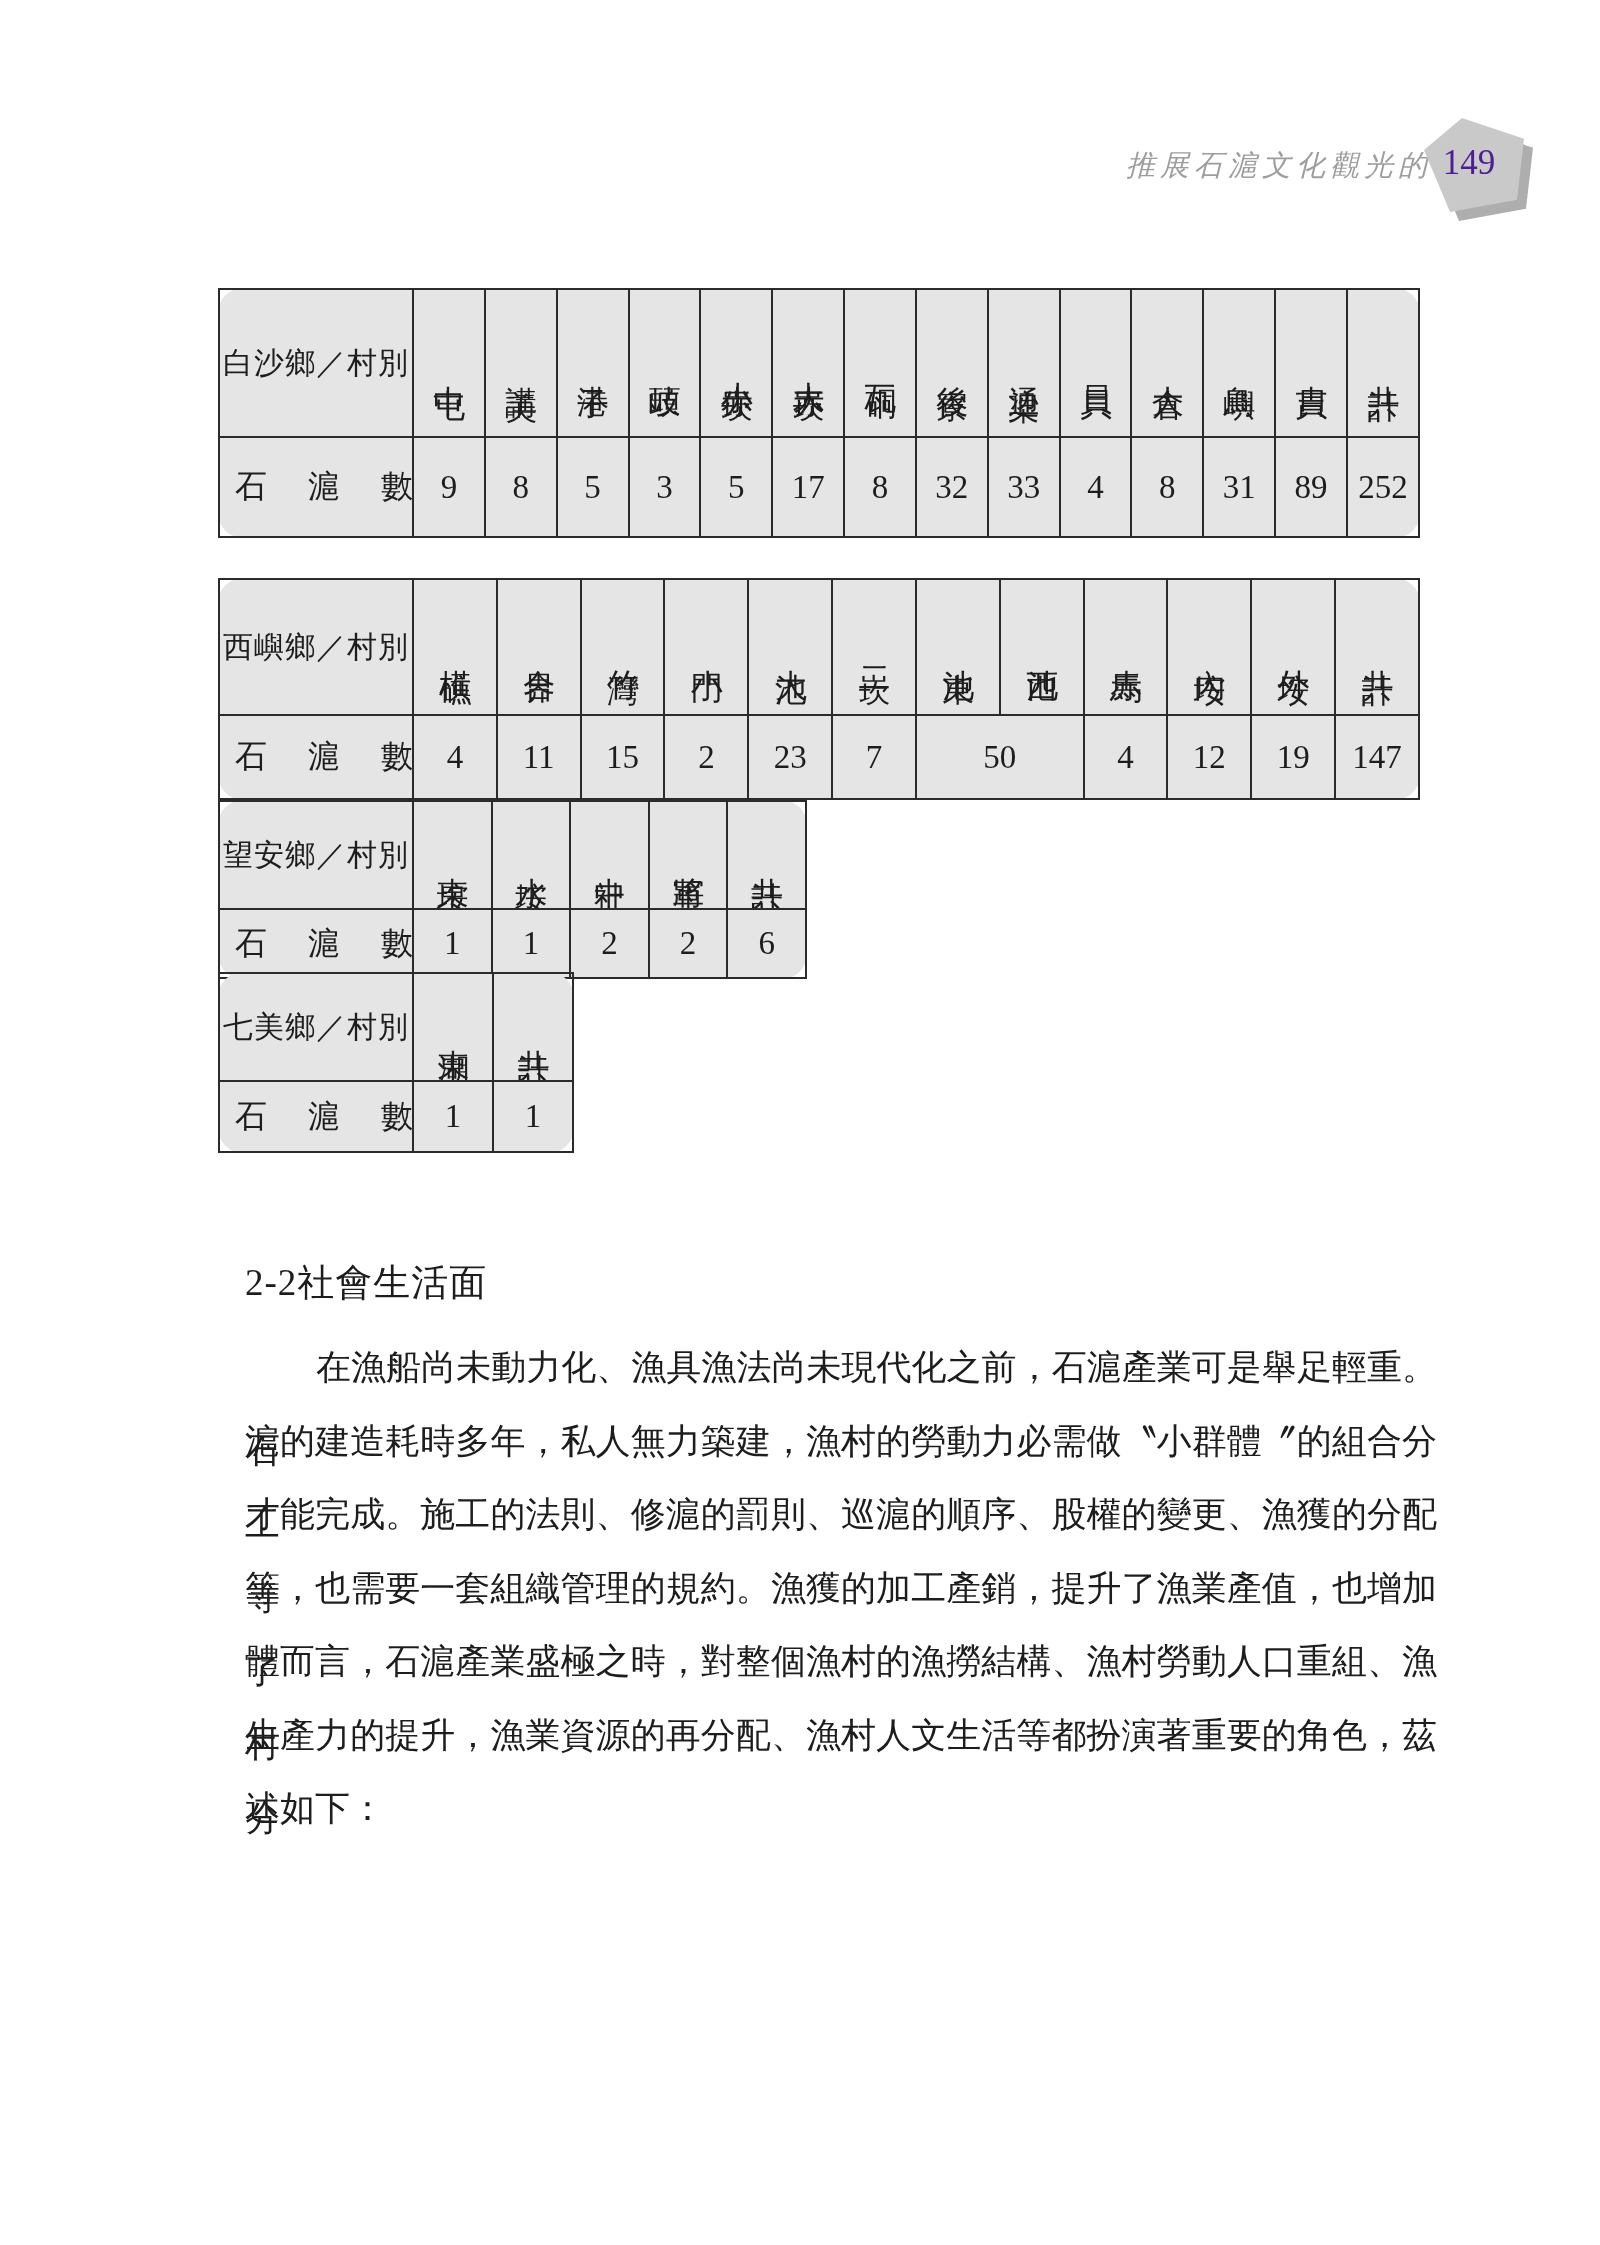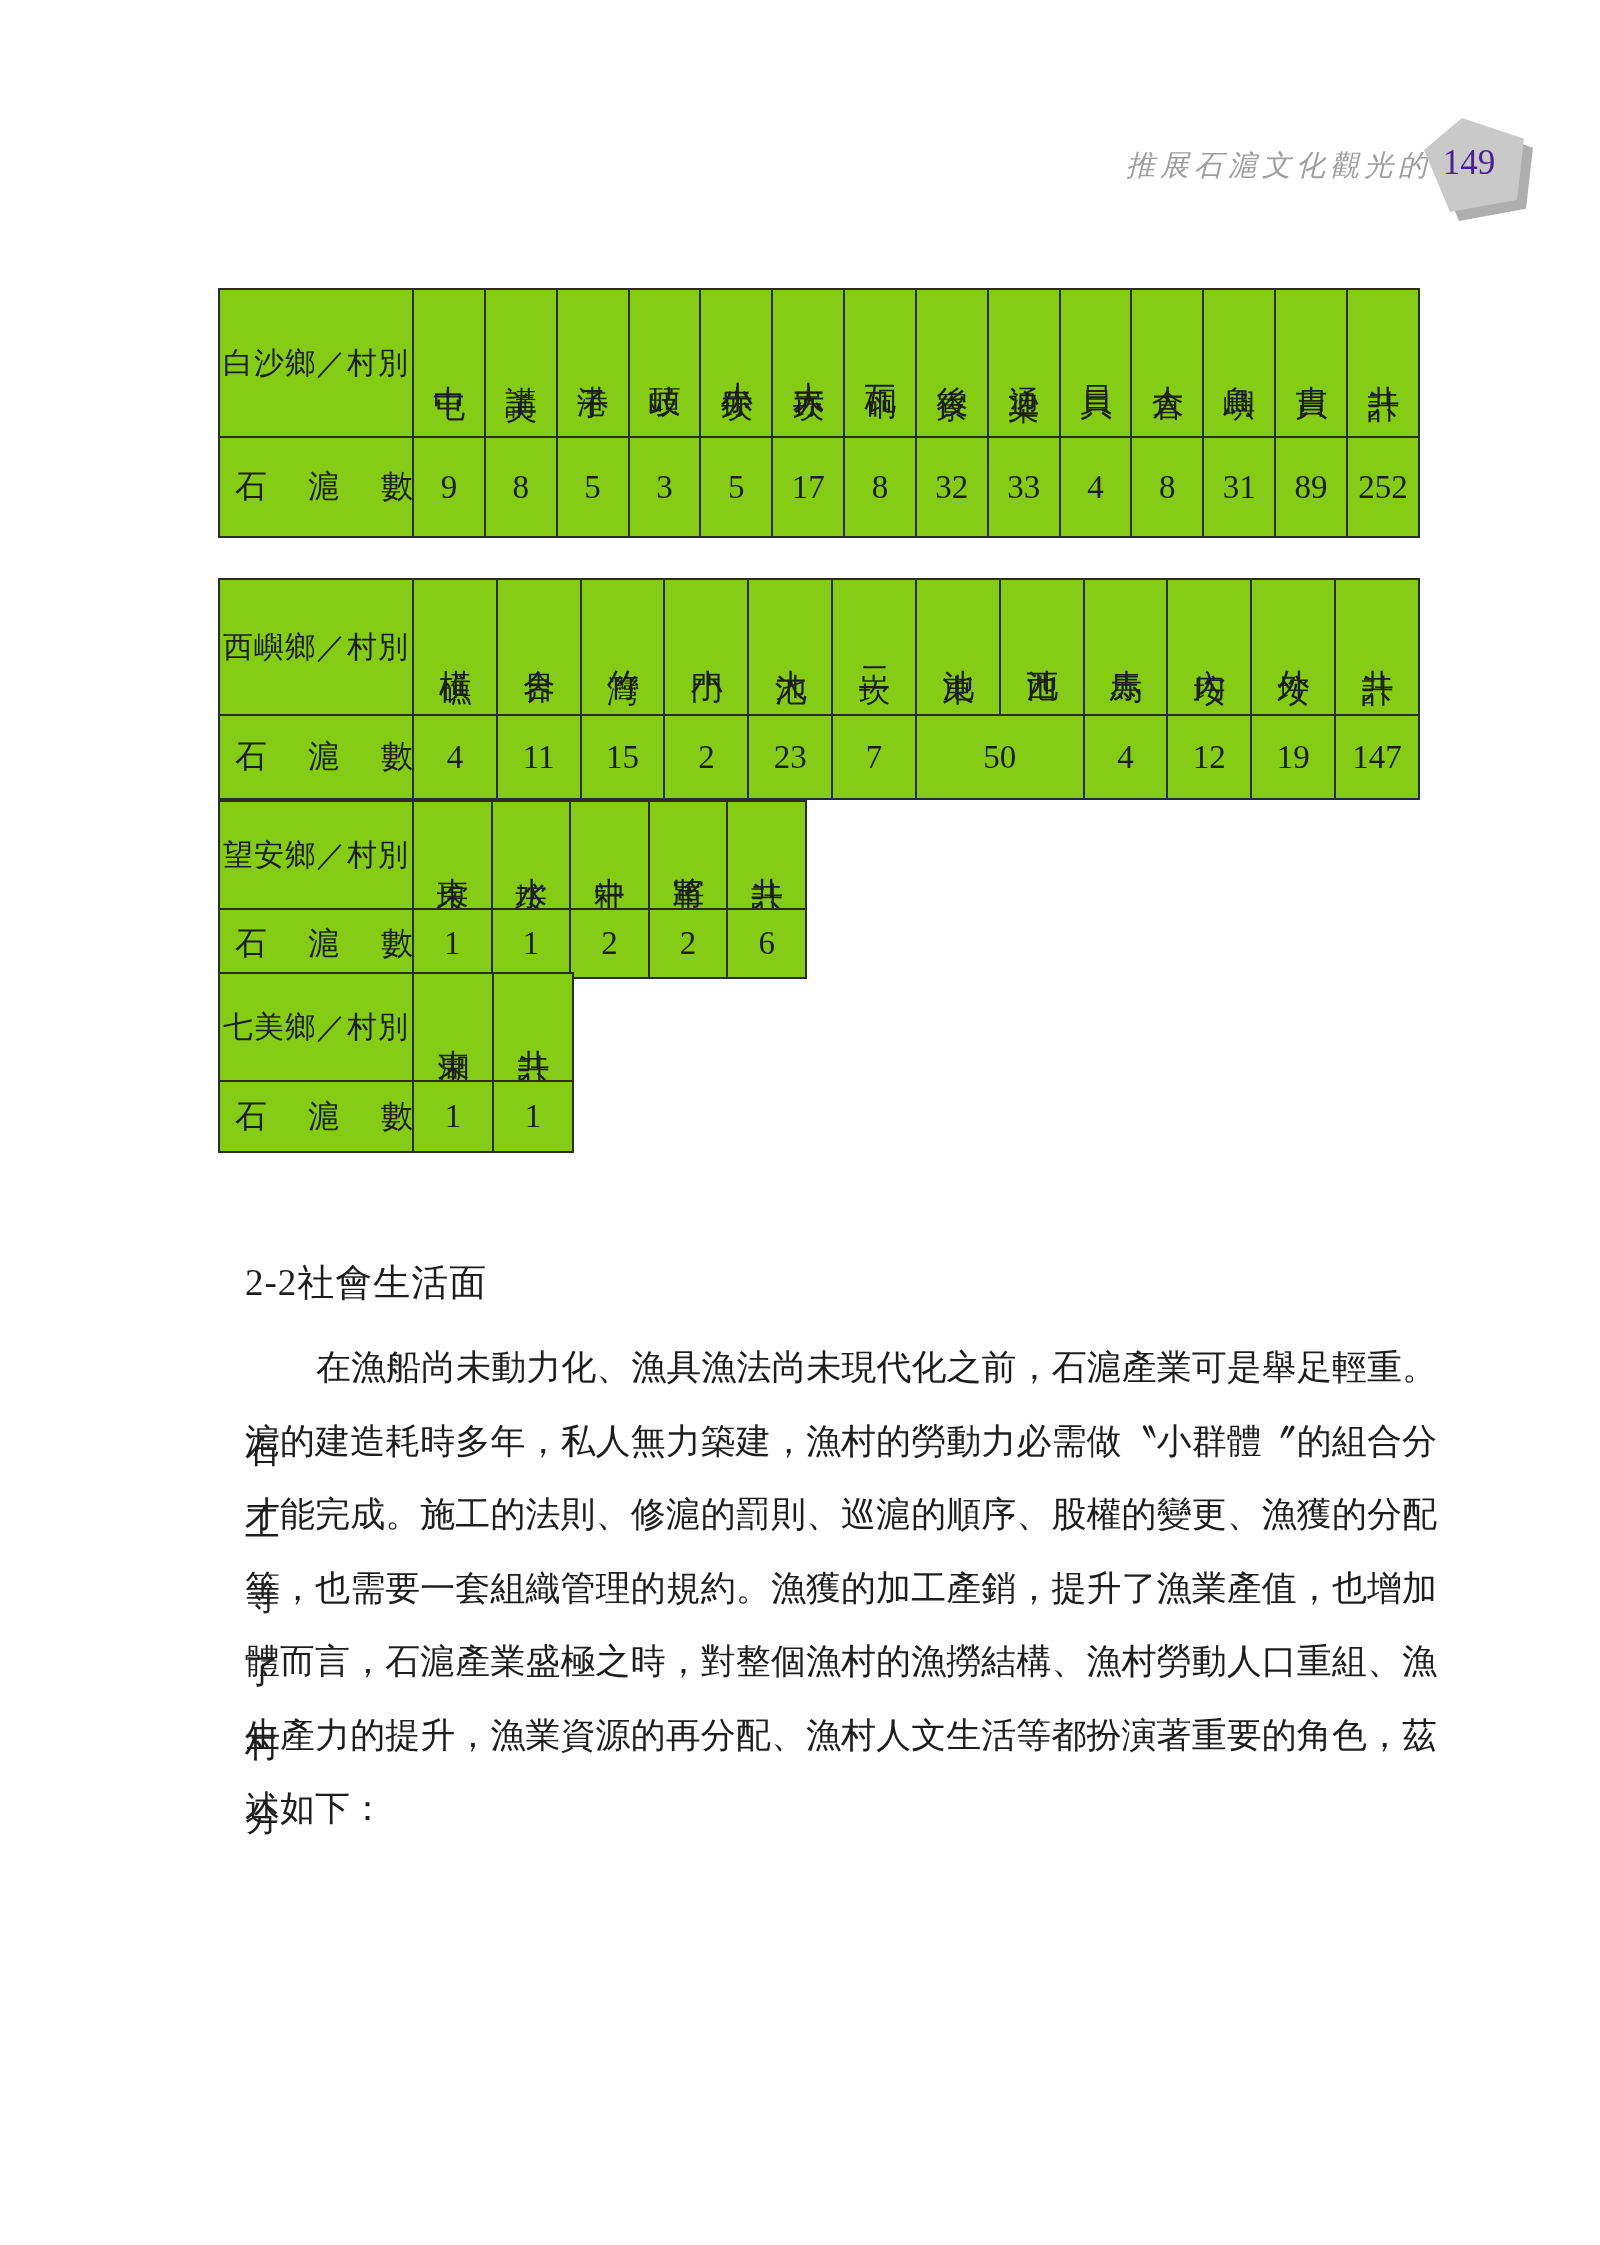--- a/index.html
+++ b/index.html
@@ -21,21 +21,21 @@
     clip-path:polygon(38% 0%, 100% 22%, 93% 87%, 26% 100%, 0% 34%); }
   .pent.back { transform:translate(9px,9px); background:#aeaeae; }
   .pent.front { background:#c9c9c9; }
   .page-num {
     position:absolute; left:0; top:0; width:100px; height:94px;
     display:flex; align-items:center; justify-content:center;
     font-size:35px; color:#4c1d95; padding-right:10px; padding-bottom:4px;
   }
 
   
-  table { border-collapse:collapse; table-layout:fixed; position:absolute; background:#84cc16; }
+  table { border-collapse:collapse; table-layout:fixed; position:absolute; background:#e5e5e5;border-radius:25px; }
   td { border:2px solid #2b2b2b; text-align:center; vertical-align:middle; overflow:hidden; }
   .corner { font-size:30px; letter-spacing:1px; white-space:nowrap; }
   .vert {
     display:inline-block; writing-mode:vertical-rl; text-orientation:upright;
     font-size:32px; line-height:1.12; letter-spacing:4px;
   }
   .rowlabel {
     text-align:left; padding-left:15px; font-size:32px; letter-spacing:41px; white-space:nowrap;
   }
   .num { font-size:33px; }

